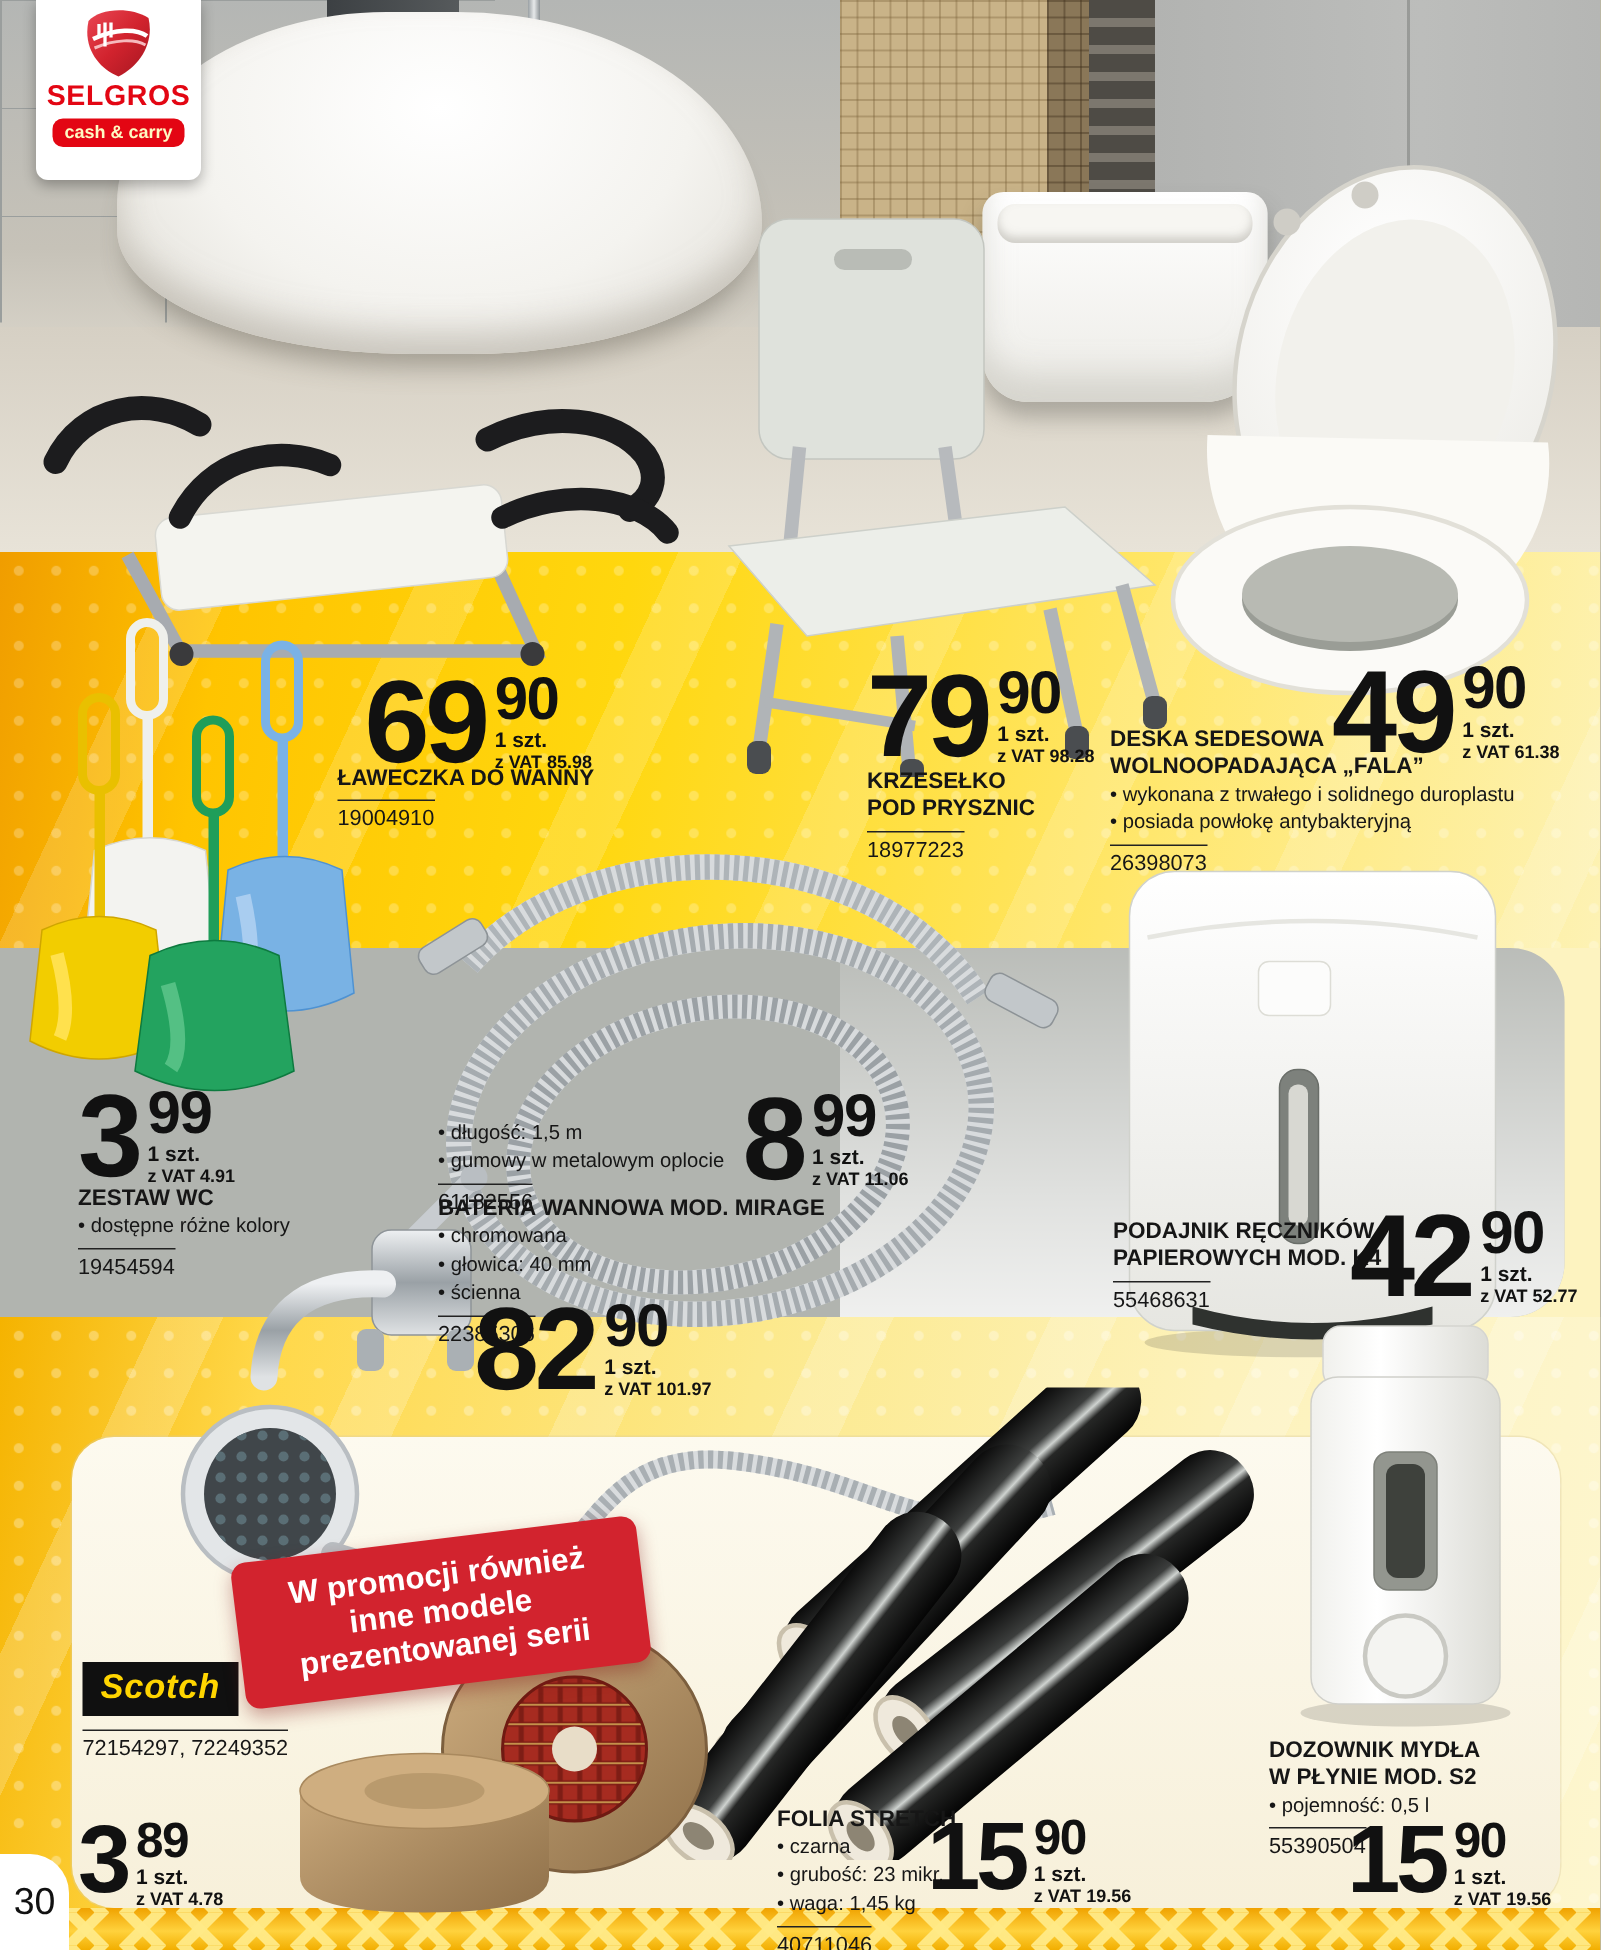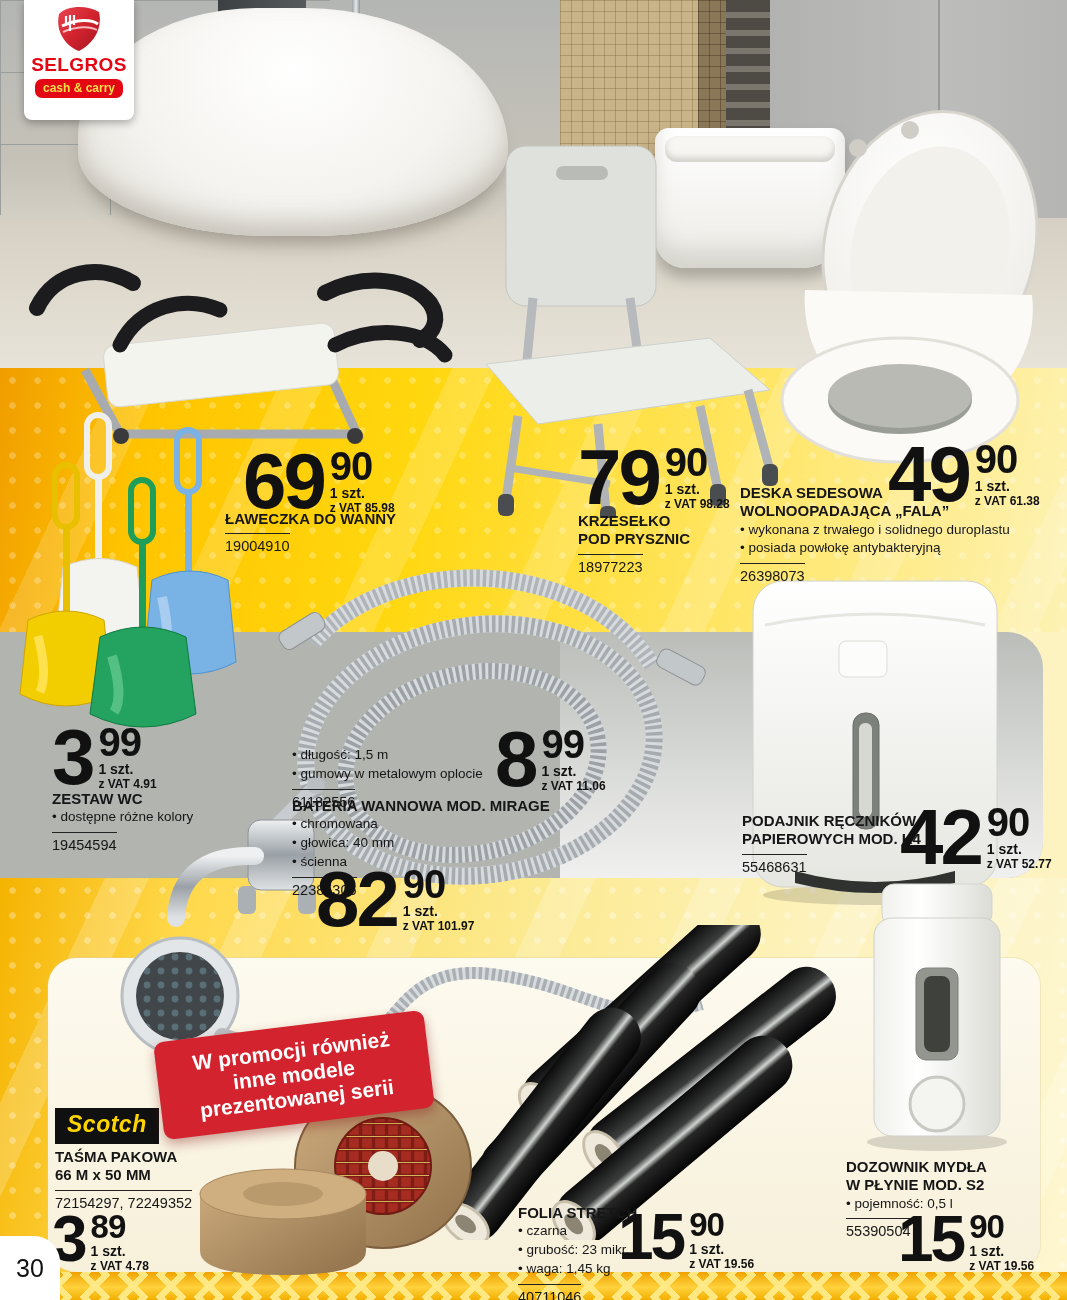--- a/index.html
+++ b/index.html
@@ -48,28 +48,28 @@
     background-image:radial-gradient(rgba(255,255,255,.3) 3px,rgba(255,255,255,0) 3.6px);background-size:25px 25px;}
   .band-bottom::after{content:"";position:absolute;inset:0;
     background:repeating-linear-gradient(115deg,rgba(255,255,255,0) 0 95px,rgba(255,255,255,.2) 95px 135px);}
   .panel{position:absolute;left:48px;top:958px;width:992px;height:314px;border-radius:28px;
     background:linear-gradient(180deg,#fdfaef,#f7f0da);box-shadow:0 0 0 1px rgba(220,205,160,.4);}
   .strip{position:absolute;left:0;top:1272px;width:1067px;height:28px;background:linear-gradient(180deg,#f0a200,#ffd23d 55%,#f2ae00);}
   .strip::before{content:"";position:absolute;inset:0;
     background-image:linear-gradient(45deg,transparent 42%,rgba(255,234,135,.95) 42% 58%,transparent 58%),
                      linear-gradient(-45deg,transparent 42%,rgba(255,234,135,.95) 42% 58%,transparent 58%);
     background-size:38px 22px;background-position:0 3px;}
-  .page-tab{position:absolute;left:0;top:1236px;width:60px;height:64px;background:#fff;border-radius:0 26px 0 0;
+  .page-tab{position:absolute;left:0;top:1236px;width:46px;height:64px;background:#fff;border-radius:0 26px 0 0;
     display:flex;align-items:center;justify-content:center;font-size:25px;color:#111;z-index:9;}
 
   
   .logo-card{position:absolute;left:24px;top:0;width:110px;height:114px;background:#fff;border-radius:0 0 8px 8px;
     box-shadow:0 3px 9px rgba(0,0,0,.3);display:flex;flex-direction:column;align-items:center;z-index:9;padding-top:6px;}
   .logo-brand{color:#e30613;font-weight:800;font-size:19px;letter-spacing:.4px;margin-top:2px;}
-  .logo-tag{background:#e30613;color:#fde047;font-weight:700;font-size:12px;padding:2px 8px 3px;border-radius:7px;margin-top:3px;}
+  .logo-tag{background:#e30613;color:#fef9c3;font-weight:700;font-size:12px;padding:2px 8px 3px;border-radius:7px;margin-top:3px;}
 
   
   .pblock{position:absolute;color:#161616;z-index:6;}
   .pname{font-weight:700;font-size:15px;line-height:1.22;white-space:pre-line;}
   .bullet{font-size:13.5px;line-height:1.4;}
   .bullet::before{content:"• ";}
   .code{display:inline-block;font-size:14.5px;margin-top:5px;padding-top:4px;border-top:1.6px solid #222;}
   .price{display:flex;align-items:flex-start;line-height:.8;white-space:nowrap;color:#111;}
   .pi{font-weight:800;letter-spacing:-3px;}
   .pcol{display:flex;flex-direction:column;margin-left:6px;}
@@ -452,22 +452,20 @@
         <span class="unit">1 szt.</span>
         <span class="vat"><span>z VAT</span> <span>52.77</span></span>
       </span>
     </div>
   </div>
 
   <div class="pblock" style="left:55px;top:1108px;">
     <span class="scotch">Scotch</span>
   </div>
   <div class="pblock" style="left:55px;top:1148px;width:235px;">
-    <div class="pname">TAŚMA PAKOWA
-66 M x 50 MM</div>
     <span class="code">72154297, 72249352</span>
   </div>
   <div class="pblock" style="left:52px;top:1214px;">
     <div class="price md">
       <span class="pi">3</span>
       <span class="pcol">
         <span class="pd">89</span>
         <span class="unit">1 szt.</span>
         <span class="vat"><span>z VAT</span> <span>4.78</span></span>
       </span>

